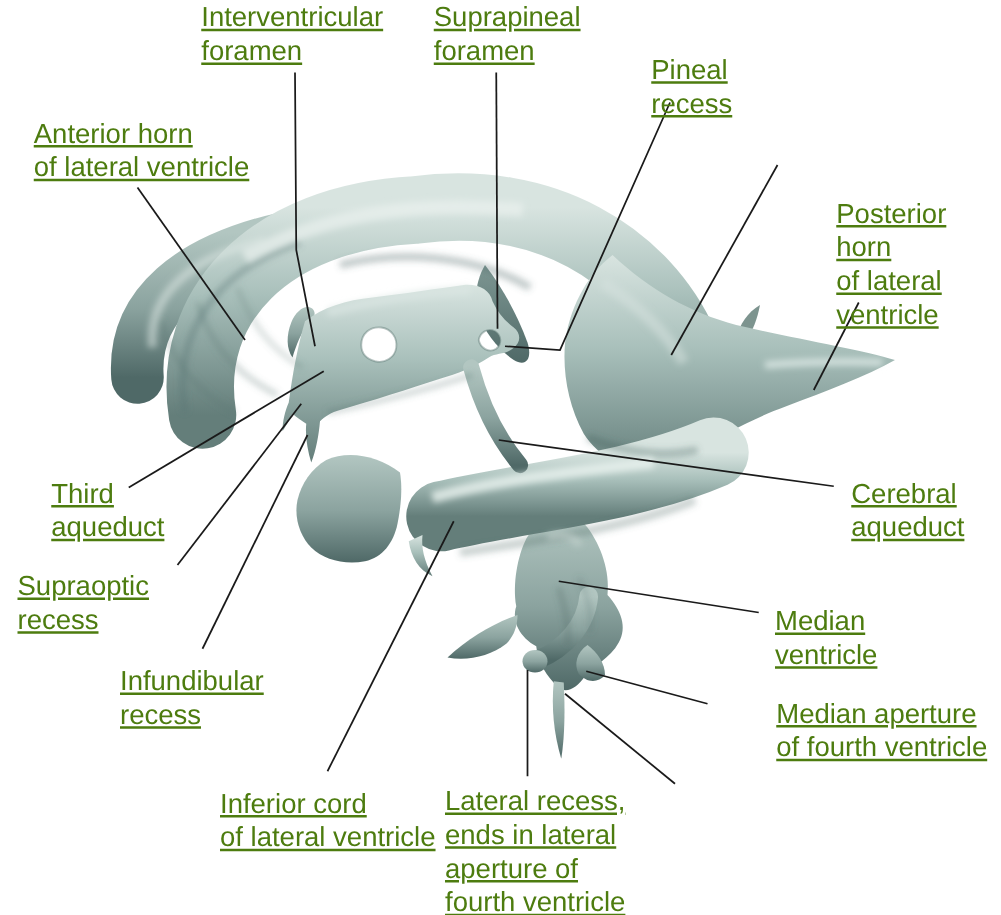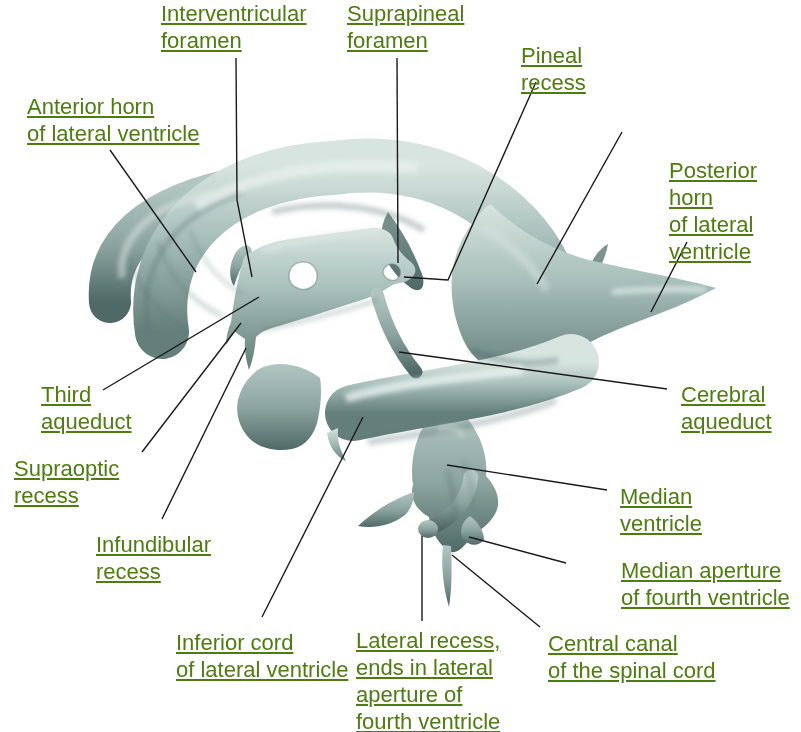--- a/index.html
+++ b/index.html
@@ -175,15 +175,13 @@
   <div class="label" style="left:356px; top:627px;">Lateral recess,
 ends in lateral
 aperture of
 fourth ventricle</div>
   <div class="label" style="left:681px; top:381px;">Cerebral
 aqueduct</div>
   <div class="label" style="left:620px; top:483px;">Median
 ventricle</div>
   <div class="label" style="left:577px; top:557px;margin-left:44px;">Median aperture
 of fourth ventricle</div>
-  <div class="label" style="left:548px; top:630px;">Central canal
-of the spinal cord</div>
 </div>
 
 </body></html>

